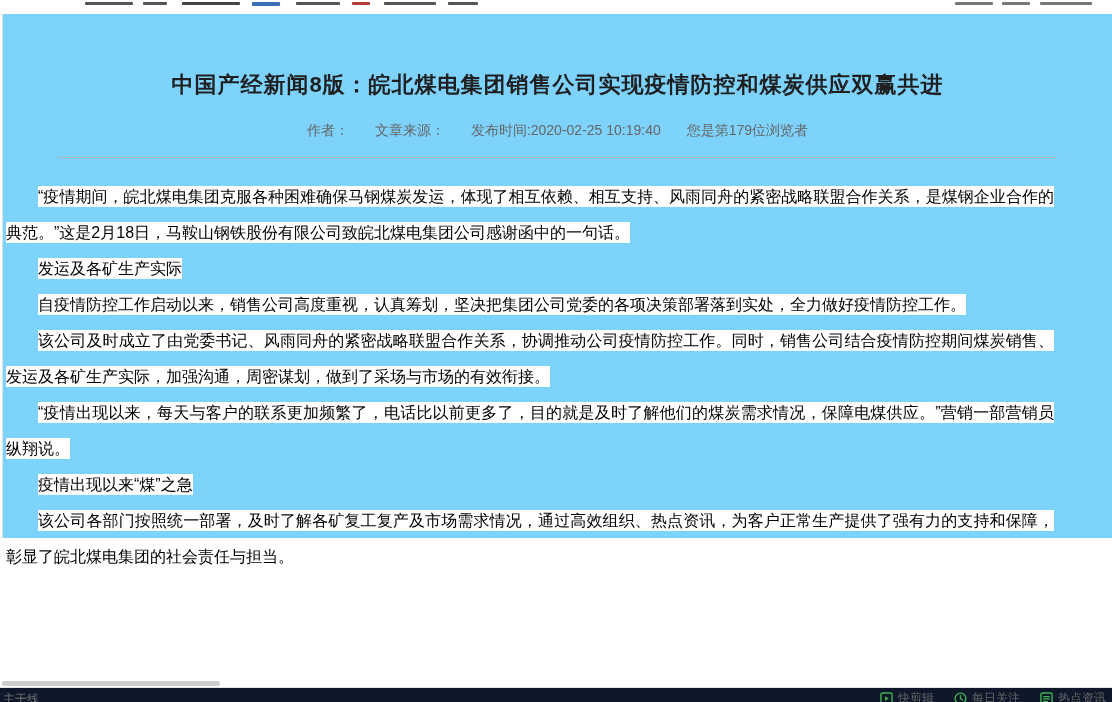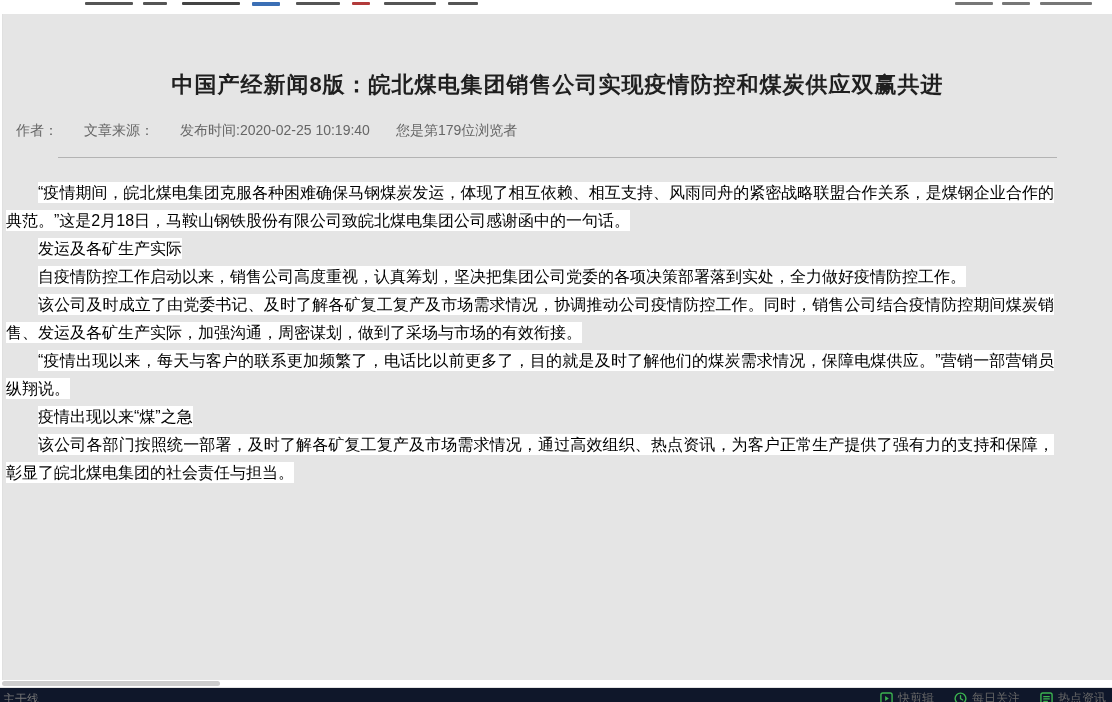--- a/index.html
+++ b/index.html
@@ -5,32 +5,32 @@
   html,body{margin:0;padding:0;}
   body{
     width:1112px;height:702px;overflow:hidden;position:relative;
     background:#ffffff;font-family:"Liberation Sans","DejaVu Sans",sans-serif;
   }
   
   .top-strip{position:relative;height:14px;background:#ffffff;}
   .frag{position:absolute;top:2px;border-radius:1px;}
   
   .panel{
-    position:absolute;top:14px;left:2px;right:0;height:666px;
-    background:#e5e5e5;border-left:1px solid #e0e0e0;box-sizing:border-box;
+    position:absolute;top:14px;left:2px;right:0;height:524px;
+    background:#7dd3fc;border-left:1px solid #e0e0e0;box-sizing:border-box;
   }
   .article-title{
     margin:56px 40px 0;text-align:center;
     font-size:22px;line-height:30px;font-weight:bold;color:#1f1f1f;letter-spacing:1px;
   }
-  .meta{margin-top:22px;font-size:14px;color:#666;}
+  .meta{margin-top:22px;text-align:center;font-size:14px;color:#666;}
   .meta span{margin:0 13px;}
   .sep{border:none;border-top:1px solid #b3b3b3;margin:17px 55px 0 55px;}
   .body-text{
-    padding:21px 58px 0 3px;font-size:16px;line-height:28px;color:#000;
+    padding:21px 58px 0 3px;font-size:16px;line-height:36px;color:#000;
     text-align:justify;
   }
   .body-text p{margin:0;text-indent:2em;}
   .hl{background:#ffffff;padding:2px 0;}
   
   .hscroll{position:absolute;top:680px;left:0;width:1112px;height:7px;background:#ffffff;}
   .hthumb{position:absolute;left:2px;top:1px;width:218px;height:5px;background:#cdcdcd;border-radius:3px;}
   
   .statusbar{
     position:absolute;top:687px;left:0;width:1112px;height:15px;
@@ -62,21 +62,21 @@
 <div class="panel">
   <h1 class="article-title">中国产经新闻8版：皖北煤电集团销售公司实现疫情防控和煤炭供应双赢共进</h1>
   <div class="meta">
     <span>作者：</span><span>文章来源：</span><span>发布时间:2020-02-25 10:19:40</span><span>您是第179位浏览者</span>
   </div>
   <hr class="sep">
   <div class="body-text" id="paragraphs">
       <p><span class="hl">“疫情期间，皖北煤电集团克服各种困难确保马钢煤炭发运，体现了相互依赖、相互支持、风雨同舟的紧密战略联盟合作关系，是煤钢企业合作的典范。”这是2月18日，马鞍山钢铁股份有限公司致皖北煤电集团公司感谢函中的一句话。</span></p>
       <p><span class="hl">发运及各矿生产实际</span></p>
       <p><span class="hl">自疫情防控工作启动以来，销售公司高度重视，认真筹划，坚决把集团公司党委的各项决策部署落到实处，全力做好疫情防控工作。</span></p>
-      <p><span class="hl">该公司及时成立了由党委书记、及时了解各矿复工复产及市场需求情况，协调推动公司疫情防控工作。同时，销售公司结合疫情防控期间煤炭销售、发运及各矿生产实际，加强沟通，周密谋划，做到了采场与市场的有效衔接。</span></p>
+      <p><span class="hl">该公司及时成立了由党委书记、风雨同舟的紧密战略联盟合作关系，协调推动公司疫情防控工作。同时，销售公司结合疫情防控期间煤炭销售、发运及各矿生产实际，加强沟通，周密谋划，做到了采场与市场的有效衔接。</span></p>
       <p><span class="hl">“疫情出现以来，每天与客户的联系更加频繁了，电话比以前更多了，目的就是及时了解他们的煤炭需求情况，保障电煤供应。”营销一部营销员纵翔说。</span></p>
       <p><span class="hl">疫情出现以来“煤”之急</span></p>
       <p><span class="hl">该公司各部门按照统一部署，及时了解各矿复工复产及市场需求情况，通过高效组织、热点资讯，为客户正常生产提供了强有力的支持和保障，彰显了皖北煤电集团的社会责任与担当。</span></p>
     </div>
 </div>
 
 <div class="hscroll">
   <div class="hthumb"></div>
 </div>
 

